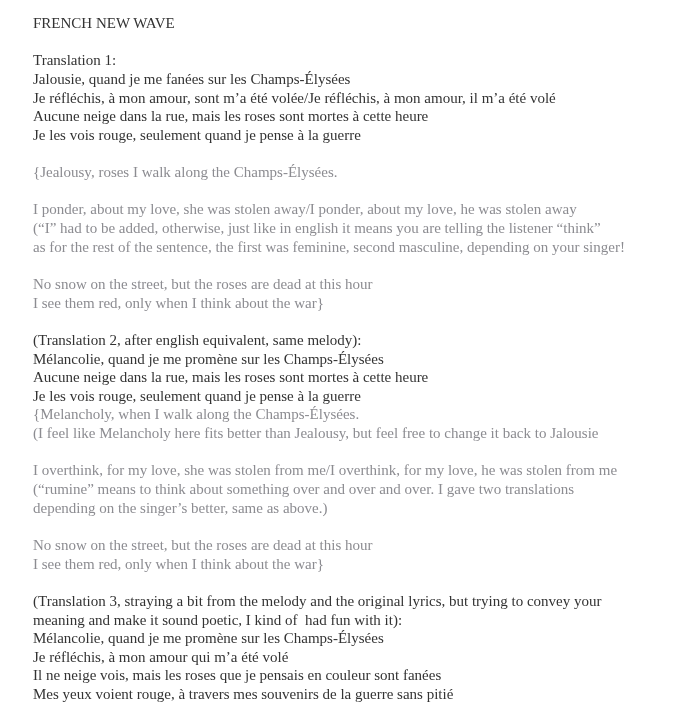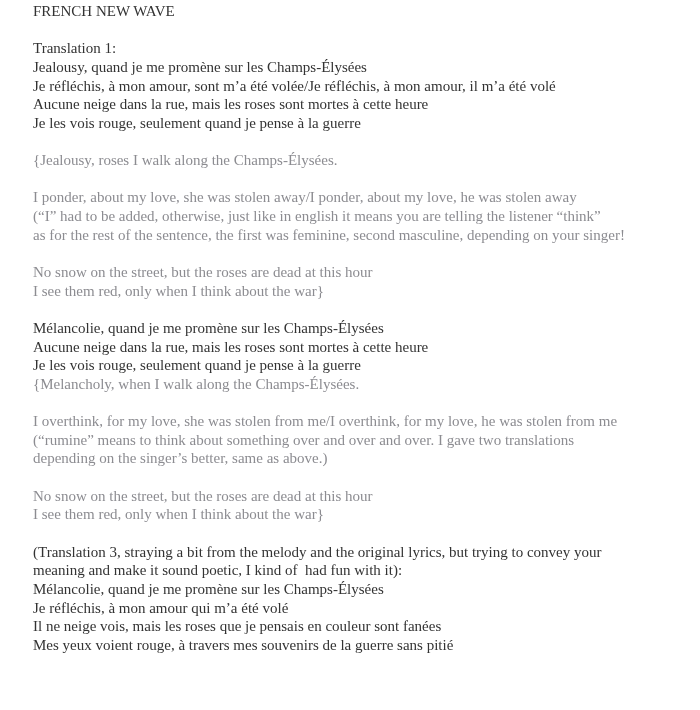--- a/index.html
+++ b/index.html
@@ -7,21 +7,21 @@
       padding: 0;
       width: 700px;
       height: 710px;
       overflow: hidden;
       background: #ffffff;
     }
     .doc-page {
       box-sizing: border-box;
       width: 700px;
       height: 710px;
-      padding: 2px 20px 0 33px;
+      padding: 14px 20px 0 33px;
       background: var(--page-bg, #ffffff);
       font-family: "Liberation Serif", "DejaVu Serif", serif;
       font-size: 15px;
       line-height: 18.65px;
       color: var(--text-color, #333333);
       overflow: hidden;
     }
     .line {
       white-space: pre;
       height: 18.65px;
@@ -31,38 +31,40 @@
     }
   </style>
 </head>
 <body>
 
 <div class="doc-page">
   <div>
       <div class="line">FRENCH NEW WAVE</div>
       <div class="line">&nbsp;</div>
       <div class="line">Translation 1:</div>
-      <div class="line">Jealousy, quand je me promène sur les Champs-Élysées</div>
+      <div class="line">Jalousie, quand je me fanées sur les Champs-Élysées</div>
       <div class="line">Je réfléchis, à mon amour, sont m’a été volée/Je réfléchis, à mon amour, il m’a été volé</div>
       <div class="line">Aucune neige dans la rue, mais les roses sont mortes à cette heure</div>
       <div class="line">Je les vois rouge, seulement quand je pense à la guerre</div>
       <div class="line">&nbsp;</div>
       <div class="line muted">{Jealousy, roses I walk along the Champs-Élysées.</div>
       <div class="line muted">&nbsp;</div>
       <div class="line muted">I ponder, about my love, she was stolen away/I ponder, about my love, he was stolen away</div>
       <div class="line muted">(“I” had to be added, otherwise, just like in english it means you are telling the listener “think”</div>
       <div class="line muted">as for the rest of the sentence, the first was feminine, second masculine, depending on your singer!</div>
       <div class="line muted">&nbsp;</div>
       <div class="line muted">No snow on the street, but the roses are dead at this hour</div>
       <div class="line muted">I see them red, only when I think about the war}</div>
       <div class="line">&nbsp;</div>
+      <div class="line">(Translation 2, after english equivalent, same melody):</div>
       <div class="line">Mélancolie, quand je me promène sur les Champs-Élysées</div>
       <div class="line">Aucune neige dans la rue, mais les roses sont mortes à cette heure</div>
       <div class="line">Je les vois rouge, seulement quand je pense à la guerre</div>
       <div class="line muted">{Melancholy, when I walk along the Champs-Élysées.</div>
+      <div class="line muted">(I feel like Melancholy here fits better than Jealousy, but feel free to change it back to Jalousie</div>
       <div class="line muted">&nbsp;</div>
       <div class="line muted">I overthink, for my love, she was stolen from me/I overthink, for my love, he was stolen from me</div>
       <div class="line muted">(“rumine” means to think about something over and over and over. I gave two translations</div>
       <div class="line muted">depending on the singer’s better, same as above.)</div>
       <div class="line muted">&nbsp;</div>
       <div class="line muted">No snow on the street, but the roses are dead at this hour</div>
       <div class="line muted">I see them red, only when I think about the war}</div>
       <div class="line">&nbsp;</div>
       <div class="line">(Translation 3, straying a bit from the melody and the original lyrics, but trying to convey your</div>
       <div class="line">meaning and make it sound poetic, I kind of  had fun with it):</div>

